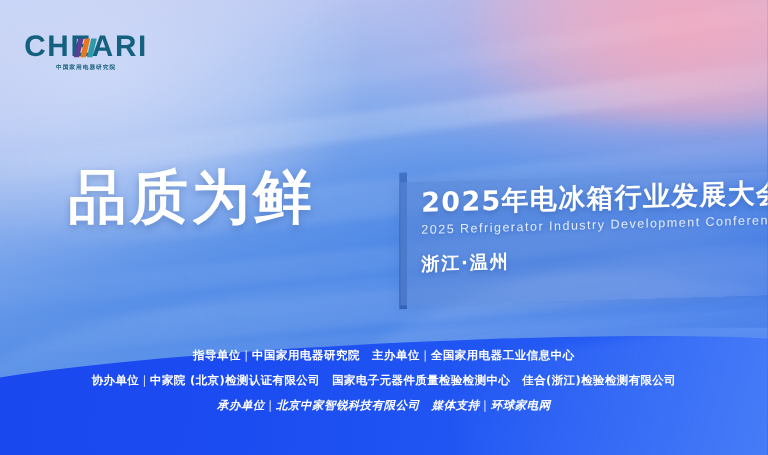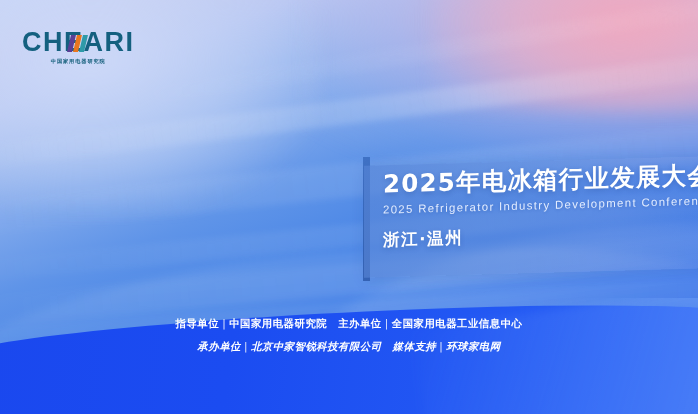--- a/index.html
+++ b/index.html
@@ -263,40 +263,44 @@
           <i class="la2"></i>
           <i class="la3"></i>
       </span>
     </div>
     <div class="logo-sub">中国家用电器研究院</div>
   </div>
 
   <div class="slogan">
     <div class="slogan-l1">
     </div>
+    <div class="slogan-l2">品质为鲜</div>
   </div>
 
   <div class="panel-edge"></div>
   <div class="panel"></div>
   <div class="panel-inner">
     <div class="title-cn">2025年电冰箱行业发展大会</div>
     <div class="title-en">2025 Refrigerator Industry Development Conference</div>
     <div class="title-city">浙江·温州</div>
   </div>
 
   <div class="banner">
     <div class="banner-bg"></div>
     <div class="banner-sheen"></div>
 
     <div class="banner-lines">
 
       <div class="bl bl1">
         <span>指导单位</span><span class="sep">|</span><span>中国家用电器研究院</span><span class="gap"></span><span>主办单位</span><span class="sep">|</span><span>全国家用电器工业信息中心</span>
       </div>
 
+      <div class="bl bl2">
+        <span>协办单位</span><span class="sep">|</span><span>中家院 (北京)检测认证有限公司</span><span class="gap"></span><span>国家电子元器件质量检验检测中心</span><span class="gap"></span><span>佳合(浙江)检验检测有限公司</span>
+      </div>
 
       <div class="bl bl3">
         <span>承办单位</span><span class="sep">|</span><span>北京中家智锐科技有限公司</span><span class="gap"></span><span>媒体支持</span><span class="sep">|</span><span>环球家电网</span>
       </div>
 
     </div>
   </div>
 
 </div>
 

